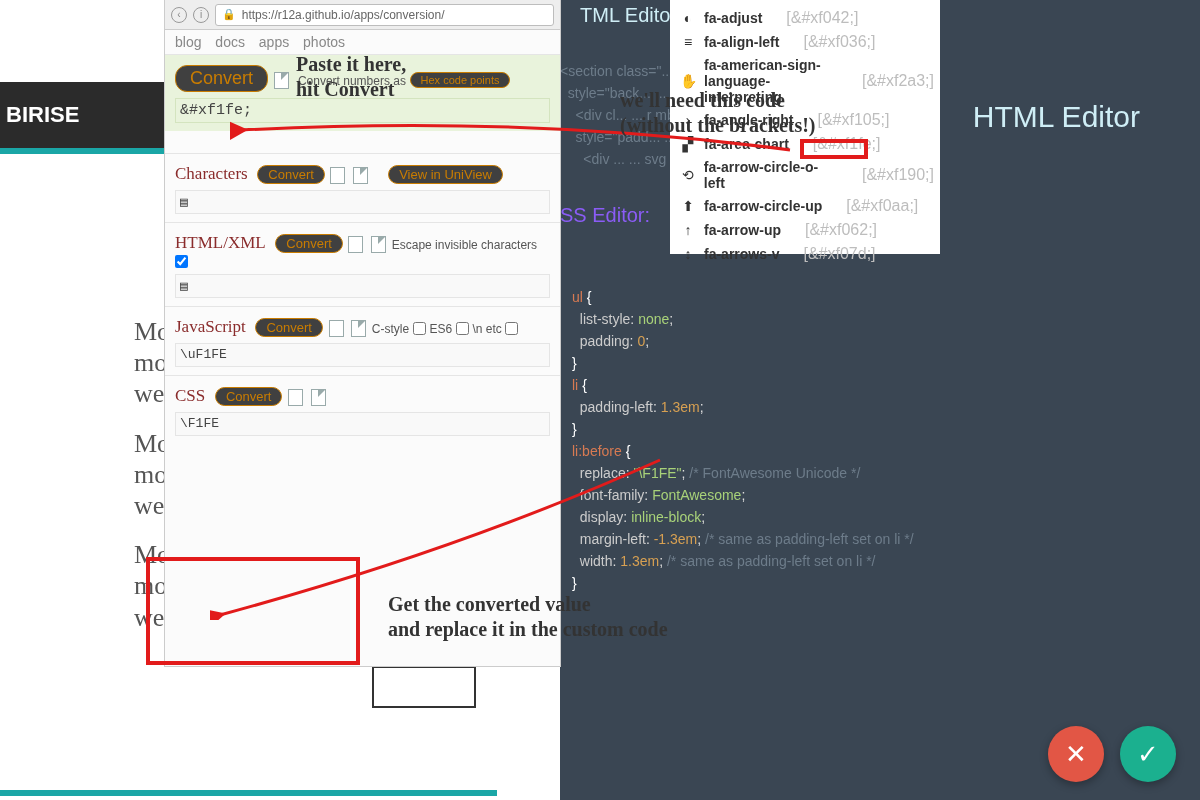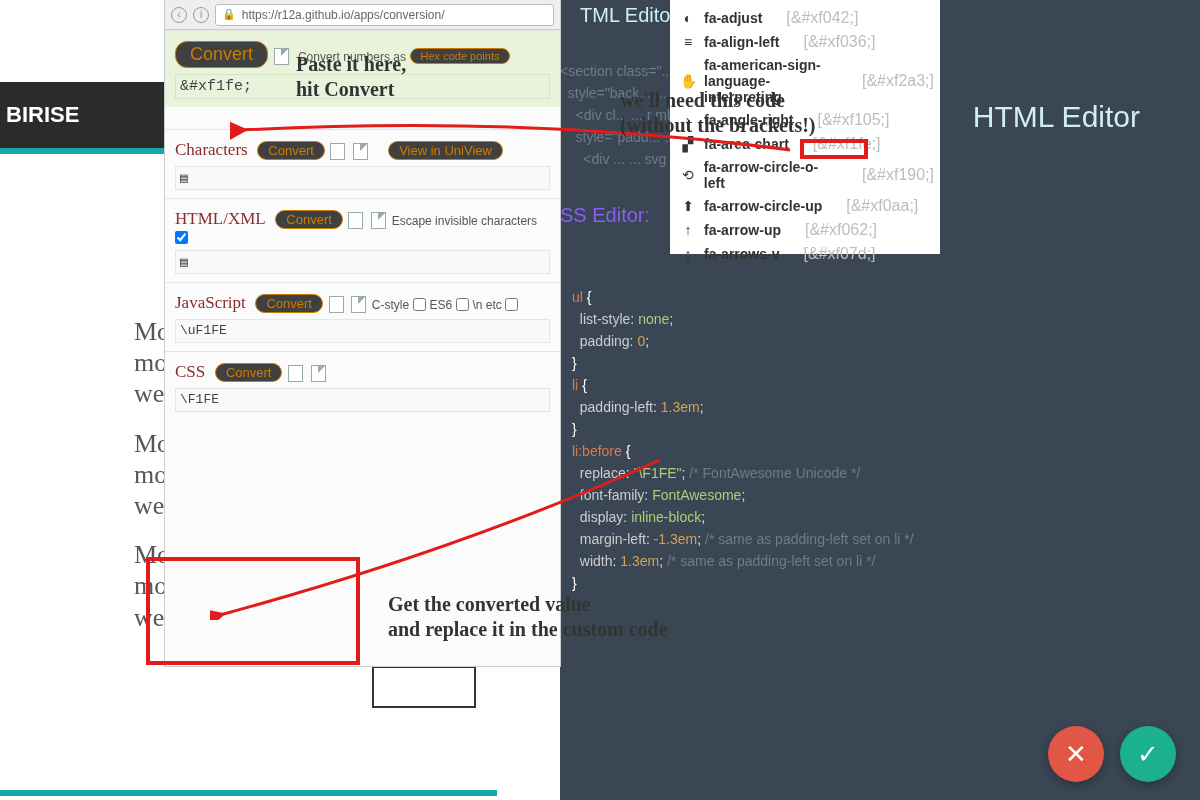--- a/index.html
+++ b/index.html
@@ -223,20 +223,26 @@
 
 <div class="browser">
   <div class="addrbar">
     <span class="nav-ico">‹</span>
     <span class="nav-ico">i</span>
     <div class="urlbox">
       <span class="lock">🔒</span>
       <span>https://r12a.github.io/apps/conversion/</span>
     </div>
   </div>
+  <div class="navlinks">
+    <span>blog</span>
+    <span>docs</span>
+    <span>apps</span>
+    <span>photos</span>
+  </div>
 
   <div class="section sec-convert-top">
     <span class="pillbtn big">Convert</span>
     <span class="tinyico page"></span>
     &nbsp;<span class="smalltext">Convert numbers as</span>
     <span class="pillbtn" style="font-size:11px;">Hex code points</span>
     <div class="codebox bigcode">&amp;#xf1fe;</div>
   </div>
 
   <div style="height:22px;"></div>

